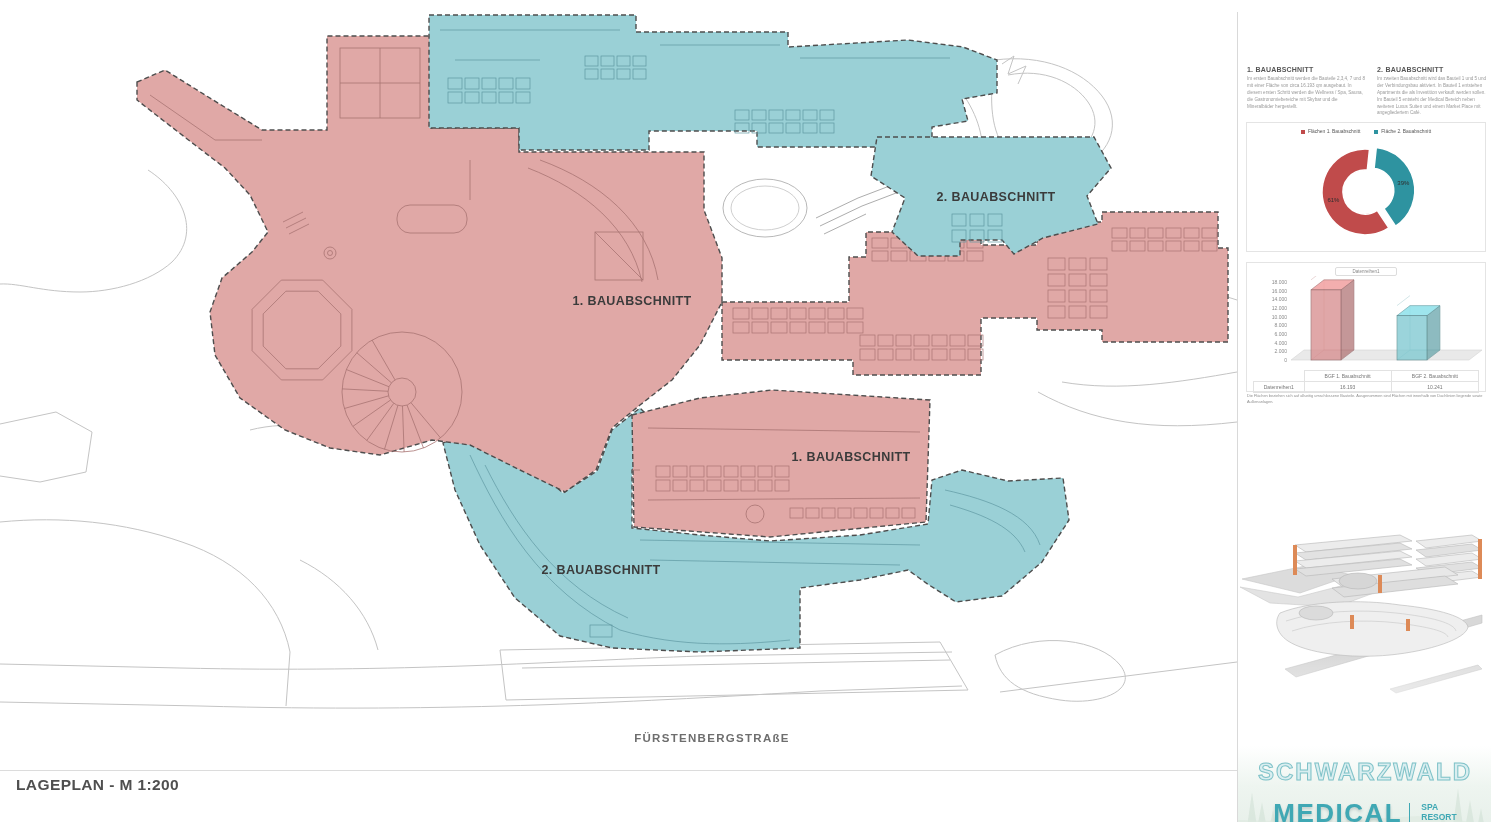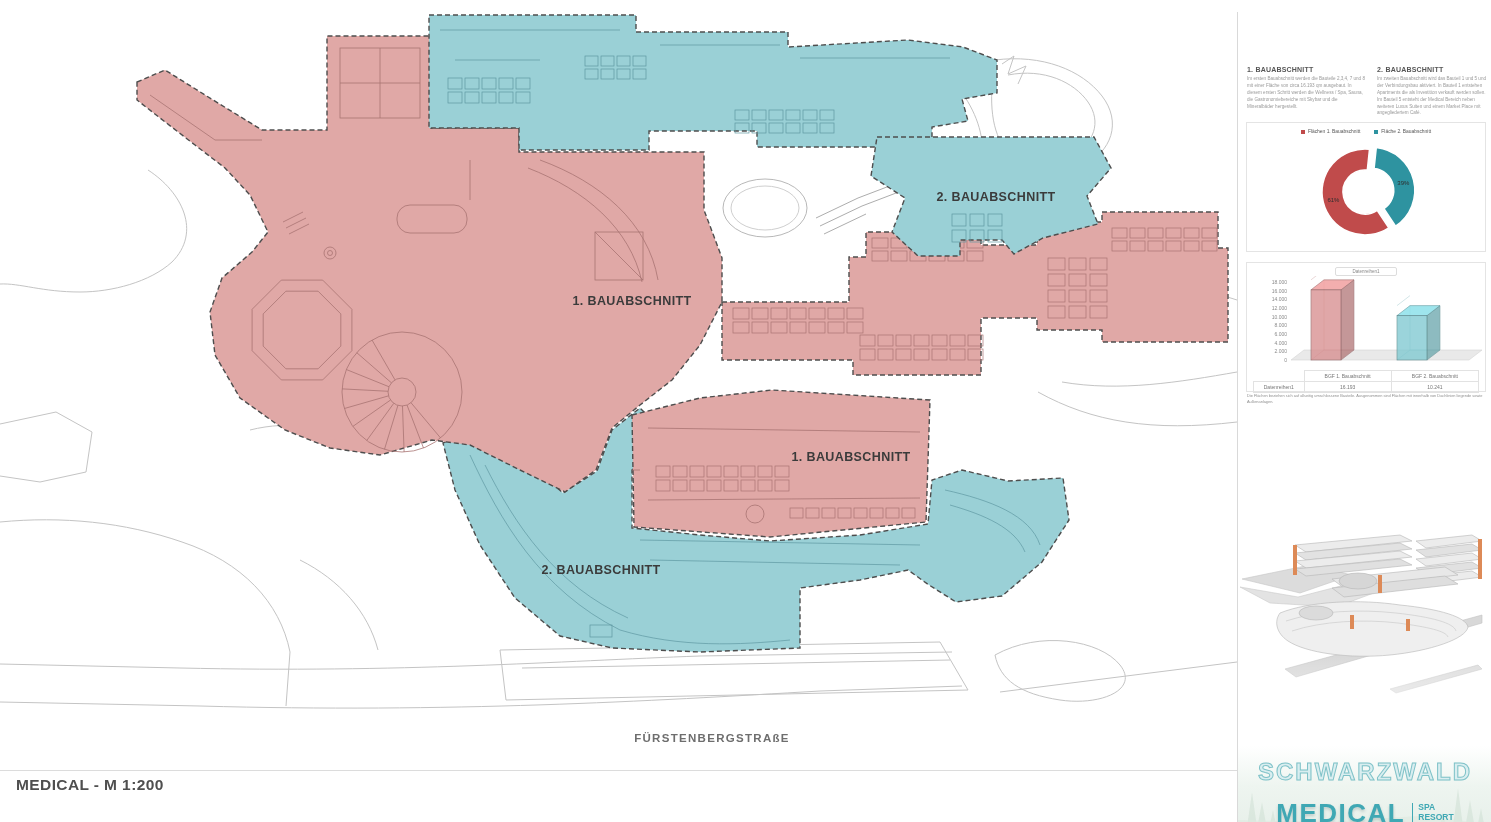--- a/index.html
+++ b/index.html
@@ -39,21 +39,21 @@
      background:linear-gradient(180deg,rgba(244,249,246,0) 0%,#eef5f0 45%,#e6efe9 100%);}
   #mist{position:absolute;left:0;bottom:60px;width:254px;height:120px;
      background:linear-gradient(180deg,rgba(255,255,255,0) 0%,rgba(255,255,255,.9) 70%,#ffffff 100%);pointer-events:none;}
   #trees{position:absolute;left:0;bottom:0;}
   #logo{position:absolute;left:0;bottom:8px;width:254px;text-align:center;}
   #logo-line1{font-size:24px;font-weight:700;letter-spacing:2px;color:#d9eef0;
      -webkit-text-stroke:1px #7fc2c8;line-height:1.05;}
   #logo-row2{display:flex;align-items:center;justify-content:center;gap:7px;margin-top:16px;}
   #logo-line2{font-size:26px;font-weight:800;letter-spacing:1.5px;color:#3fa8b4;
      text-shadow:0 2px 3px rgba(60,90,95,.25);line-height:1;}
-  #logo-tag{border-left:1.5px solid #3fa8b4;padding-left:5px;text-align:left;
+  #logo-tag{border-left:1.5px solid #3fa8b4;padding-left:11px;text-align:left;
      font-size:8.5px;font-weight:700;color:#3fa8b4;line-height:1.15;}
 </style>
 </head>
 <body>
 
 <div id="board">
 
   <div id="plan-wrap">
   <svg id="plan-svg" width="1237" height="770" viewBox="0 0 1237 770">
 
@@ -291,21 +291,21 @@
 
     <text class="plan-label" x="632" y="305" text-anchor="middle">1. BAUABSCHNITT</text>
     <text class="plan-label" x="996" y="201" text-anchor="middle">2. BAUABSCHNITT</text>
     <text class="plan-label" x="851" y="461" text-anchor="middle">1. BAUABSCHNITT</text>
     <text class="plan-label" x="601" y="574" text-anchor="middle">2. BAUABSCHNITT</text>
     <text class="street-label" x="712" y="742" text-anchor="middle">FÜRSTENBERGSTRAßE</text>
   </svg>
   </div>
 
   <div id="title-rule"></div>
-  <div id="title-text">MEDICAL - M 1:200</div>
+  <div id="title-text">LAGEPLAN - M 1:200</div>
 
   <div id="sidebar">
 
     <div class="sb-col" id="sec1">
       <h4>1. BAUABSCHNITT</h4>
       <p>Im ersten Bauabschnitt werden die Bauteile 2,3,4, 7 und 8 mit einer Fläche von circa 16.193 qm ausgebaut. In diesem ersten Schritt werden die Wellness / Spa, Sauna, die Gastronomiebereiche mit Skybar und die Mineralbäder hergestellt.</p>
     </div>
     <div class="sb-col" id="sec2">
       <h4>2. BAUABSCHNITT</h4>
       <p>Im zweiten Bauabschnitt wird das Bauteil 1 und 5 und der Verbindungsbau aktiviert. In Bauteil 1 entstehen Apartments die als Investition verkauft werden sollen. Im Bauteil 5 entsteht der Medical Bereich neben weiteren Luxus Suiten und einem Market Place mit angegliedertem Café.</p>

